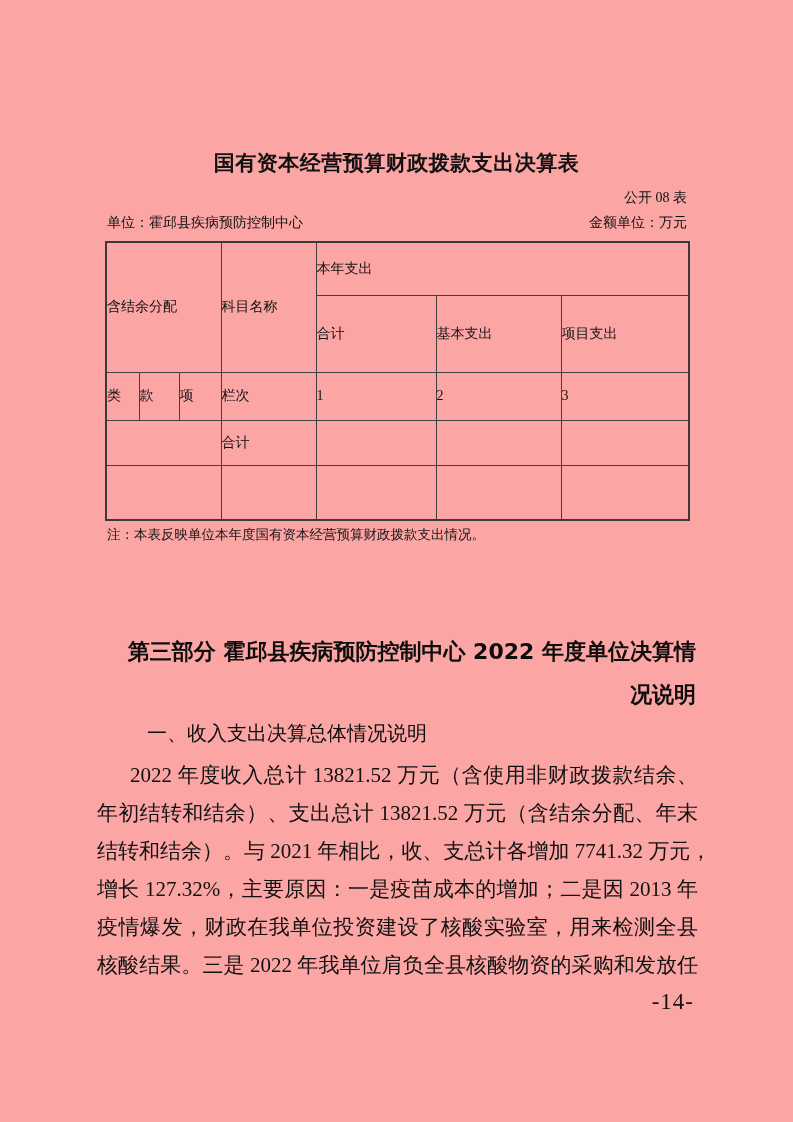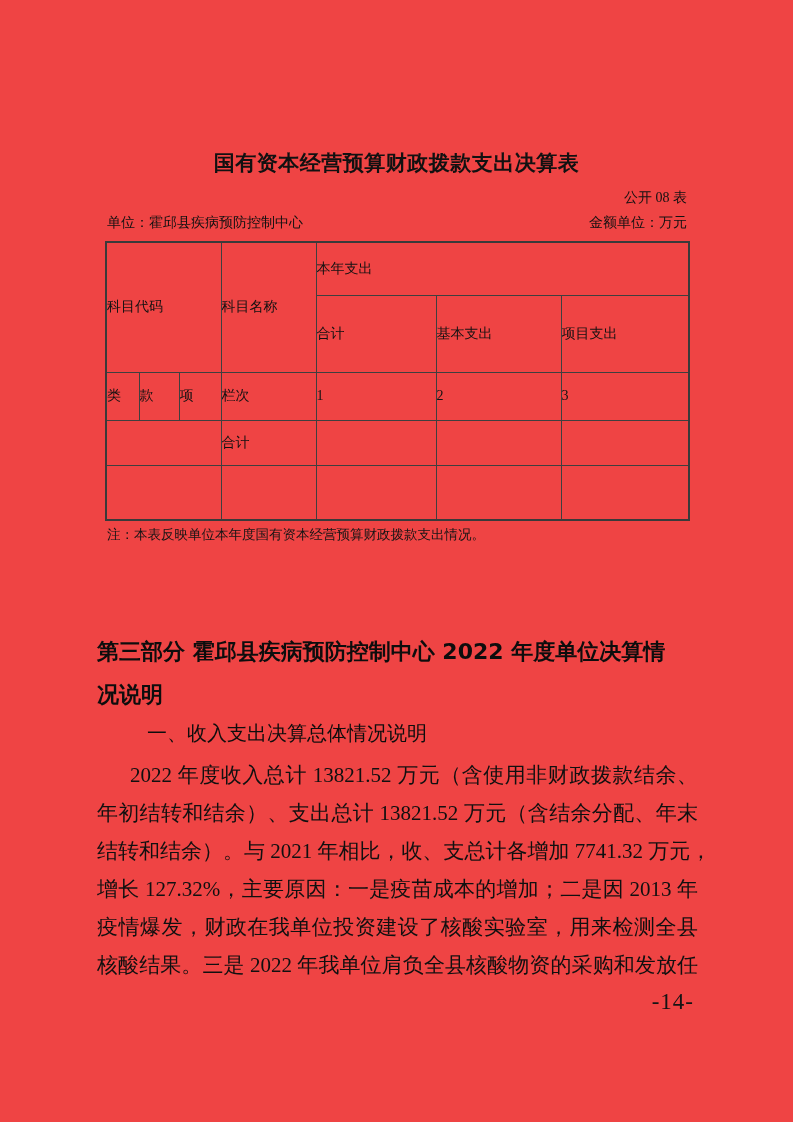--- a/index.html
+++ b/index.html
@@ -2,21 +2,21 @@
 <html><head>
 <meta charset="utf-8">
 <style>
   * { margin: 0; padding: 0; box-sizing: border-box; }
   html, body { background: #ffffff; }
   .page {
     position: relative;
     width: 793px;
     height: 1122px;
     margin: 0 auto;
-    background: #ef4444;
+    background: #fca5a5;
     color: #111111;
     font-family: "Liberation Serif", "DejaVu Serif", serif;
     overflow: hidden;
   }
   .content { padding: 0 97px; }
 
   .doc-title {
     margin-top: 150px;
     text-align: center;
     font-family: "DejaVu Sans", "Liberation Sans", sans-serif;
@@ -66,21 +66,21 @@
 
   .notes { margin-top: 5px; padding-left: 10px; }
   .note-line {
     font-size: 13.5px;
     line-height: 18.5px;
     color: #151515;
   }
 
   .section-heading {
     margin-top: 85px;
-    text-align: left;
+    text-align: right;
     font-family: "DejaVu Sans", "Liberation Sans", sans-serif;
     font-weight: 700;
     font-size: 22px;
     line-height: 43px;
     color: #0d0d0d;
   }
   .sub-heading {
     margin-top: 4px;
     padding-left: 50px;
     font-family: "DejaVu Sans", "Liberation Sans", sans-serif;
@@ -130,21 +130,21 @@
         <col style="width:33px">
           <col style="width:40px">
           <col style="width:42px">
         <col style="width:95px">
         <col style="width:120px">
           <col style="width:125px">
           <col style="width:128px">
       </colgroup>
       <tbody>
         <tr class="r1">
-          <td colspan="3" rowspan="2">科目代码</td>
+          <td colspan="3" rowspan="2">含结余分配</td>
           <td rowspan="2">科目名称</td>
           <td colspan="3">本年支出</td>
         </tr>
         <tr class="r2">
           <td>合计</td>
           <td>基本支出</td>
           <td>项目支出</td>
         </tr>
         <tr class="r3">
           <td>类</td>

